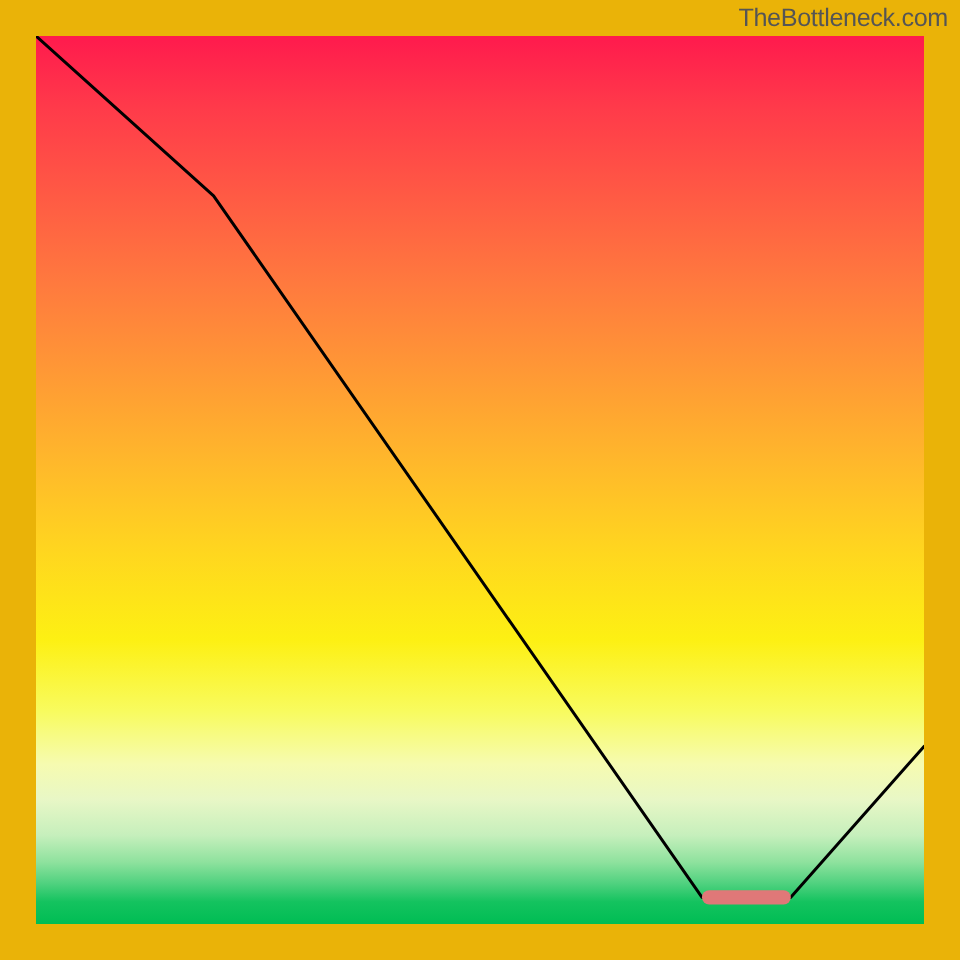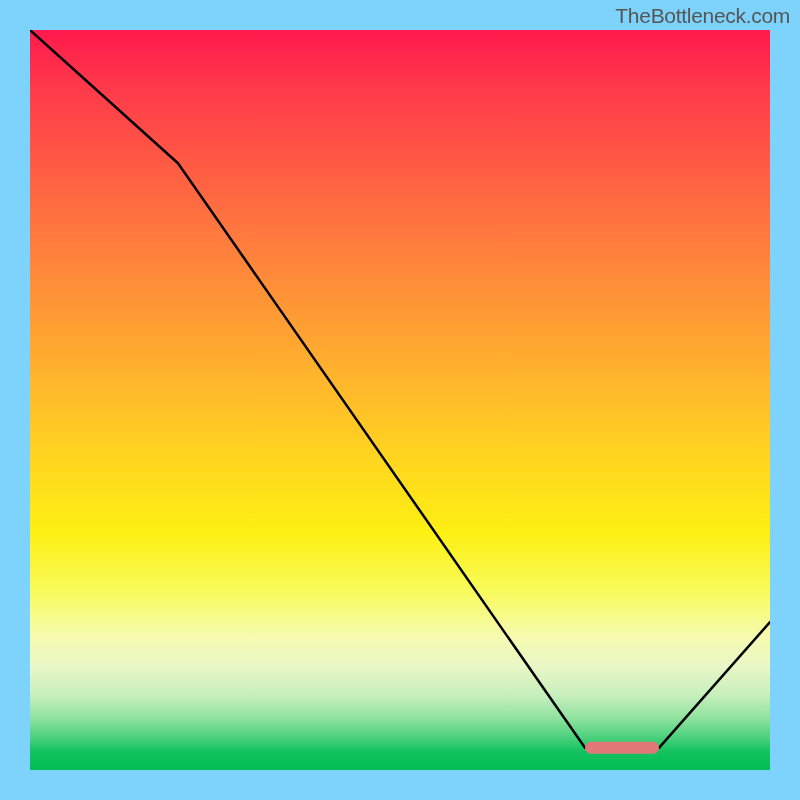--- a/index.html
+++ b/index.html
@@ -8,21 +8,21 @@
     width: 800px;
     height: 800px;
     background: #000;
     overflow: hidden;
     font-family: Arial, Helvetica, sans-serif;
   }
   .container {
     position: relative;
     width: 800px;
     height: 800px;
-    background: #7dd3fc;
+    background: #eab308;
   }
   .watermark {
     position: absolute;
     top: 4px;
     right: 10px;
     color: #555;
     font-size: 21px;
     font-weight: 500;
     z-index: 20;
     letter-spacing: -0.3px;

